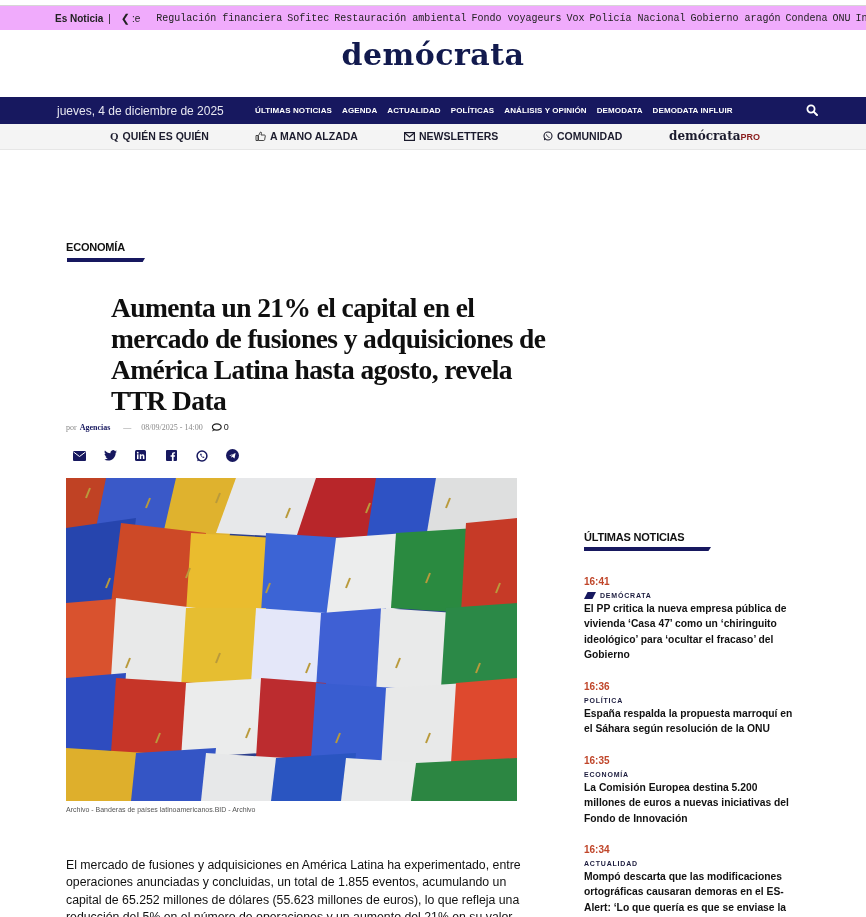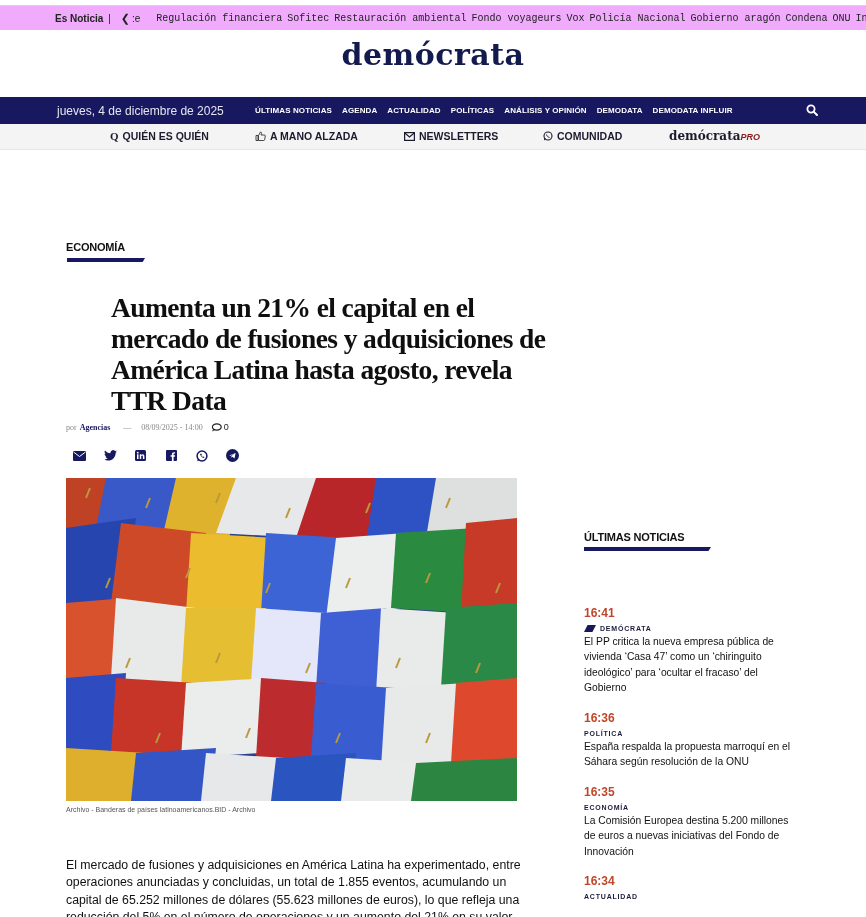--- a/index.html
+++ b/index.html
@@ -25,21 +25,21 @@
   .mainnav .date { position: absolute; left: 57px; font-size: 12px; color: #e6e6f0; }
   .mainnav .items { position: absolute; left: 255px; display: flex; gap: 0; }
   .mainnav .item { font-weight: bold; margin-right: 10px; cursor: pointer; letter-spacing: 0.1px; }
   .mainnav .search { position: absolute; left: 806px; top: 7px; width: 12px; height: 12px; }
 
   
   .subnav { position: absolute; left: 0; top: 124px; width: 866px; height: 26px; background: #f4f4f4; border-bottom: 1px solid #e6e6e6; font-size: 10.5px; font-weight: bold; color: #1b1b2d; }
   .subnav .s-item { position: absolute; top: 6px; display: flex; align-items: center; cursor: pointer; white-space: nowrap; }
   .subnav .s-item .ico { margin-right: 4px; font-size: 10px; }
   .subnav .pro { position: absolute; left: 669px; top: 5px; font-family: "DejaVu Serif", serif; font-weight: bold; font-size: 12px; color: #1b1b2d; }
-  .subnav .pro .pro-tag { font-family: "Liberation Sans", sans-serif; font-size: 9px; color: #8a1c1c; font-weight: bold; font-style: italic; }
+  .subnav .pro .pro-tag { font-family: "Liberation Sans", sans-serif; font-size: 9px; color: #8a1c1c; font-weight: bold; }
 
   
   .category { position: absolute; left: 66px; top: 241px; font-size: 11px; font-weight: bold; color: #111; letter-spacing: -0.2px; }
   .category-bar { position: absolute; left: 67px; top: 258px; width: 78px; height: 4px; background: #17185f; clip-path: polygon(0 0, 100% 0, 97% 100%, 0 100%); }
 
   .headline { position: absolute; left: 66px; top: 292px; width: 460px; font-family: "Liberation Serif", "DejaVu Serif", serif; font-weight: bold; font-size: 27.5px; line-height: 31px; color: #0f0f0f; letter-spacing: -0.6px; margin-left: 45px; }
 
   .byline { position: absolute; left: 66px; top: 422px; font-family: "Liberation Serif", serif; font-size: 8px; color: #888; display: flex; align-items: center; }
   .byline .author { color: #17185f; font-weight: bold; margin-left: 3px; }
   .byline .dash { margin: 0 10px 0 13px; }
@@ -50,24 +50,24 @@
   .share .s { width: 15px; height: 15px; margin-right: 15.5px; display: flex; align-items: center; justify-content: center; cursor: pointer; }
 
   .photo { position: absolute; left: 66px; top: 478px; width: 451px; height: 323px; overflow: hidden; background: #355; }
   .caption { position: absolute; left: 66px; top: 806px; font-size: 7px; color: #555; }
   .body-text { position: absolute; left: 66px; top: 857px; width: 466px; font-size: 12.3px; line-height: 17.3px; color: #111; }
 
   
   .side-title { position: absolute; left: 584px; top: 531px; font-size: 11px; font-weight: bold; color: #111; letter-spacing: -0.2px; }
   .side-bar { position: absolute; left: 584px; top: 547px; width: 127px; height: 4px; background: #17185f; clip-path: polygon(0 0, 100% 0, 98% 100%, 0 100%); }
   .news { position: absolute; left: 584px; width: 210px; }
-  .news .time { font-size: 12px; color: #c0462a; font-weight: bold; margin-top: 30px; }
+  .news .time { font-size: 10px; color: #c0462a; font-weight: bold; }
   .news .cat { font-size: 7px; font-weight: bold; color: #1b1b3d; letter-spacing: 0.8px; margin-top: 5px; display: flex; align-items: center; }
   .news .cat .flag { width: 12px; height: 7px; background: #17185f; clip-path: polygon(30% 0, 100% 0, 70% 100%, 0 100%); margin-right: 4px; }
-  .news .title { font-size: 10.3px; font-weight: normal; line-height: 15.3px; color: #111; margin-top: 2px; cursor: pointer; }
+  .news .title { font-size: 10.3px; font-weight: bold; line-height: 15.3px; color: #111; margin-top: 2px; cursor: pointer; }
 </style>
 </head>
 <body>
 
 <div class="topbar">
   <span class="label"><span>Es Noticia</span> <span class="sep">|</span></span>
   <span class="prev">❮</span>
   <span class="frag">:e</span>
   <a class="tag">Regulación financiera</a>
   <a class="tag">Sofitec</a>
@@ -282,13 +282,14 @@
 
 <div class="news" style="top:755px">
   <div class="time">16:35</div>
   <div class="cat">ECONOMÍA</div>
   <div class="title">La Comisión Europea destina 5.200 millones de euros a nuevas iniciativas del Fondo de Innovación</div>
 </div>
 
 <div class="news" style="top:844px">
   <div class="time">16:34</div>
   <div class="cat">ACTUALIDAD</div>
+  <div class="title">Mompó descarta que las modificaciones ortográficas causaran demoras en el ES-Alert: ‘Lo que quería es que se enviase la</div>
 </div>
 
 </body></html>

